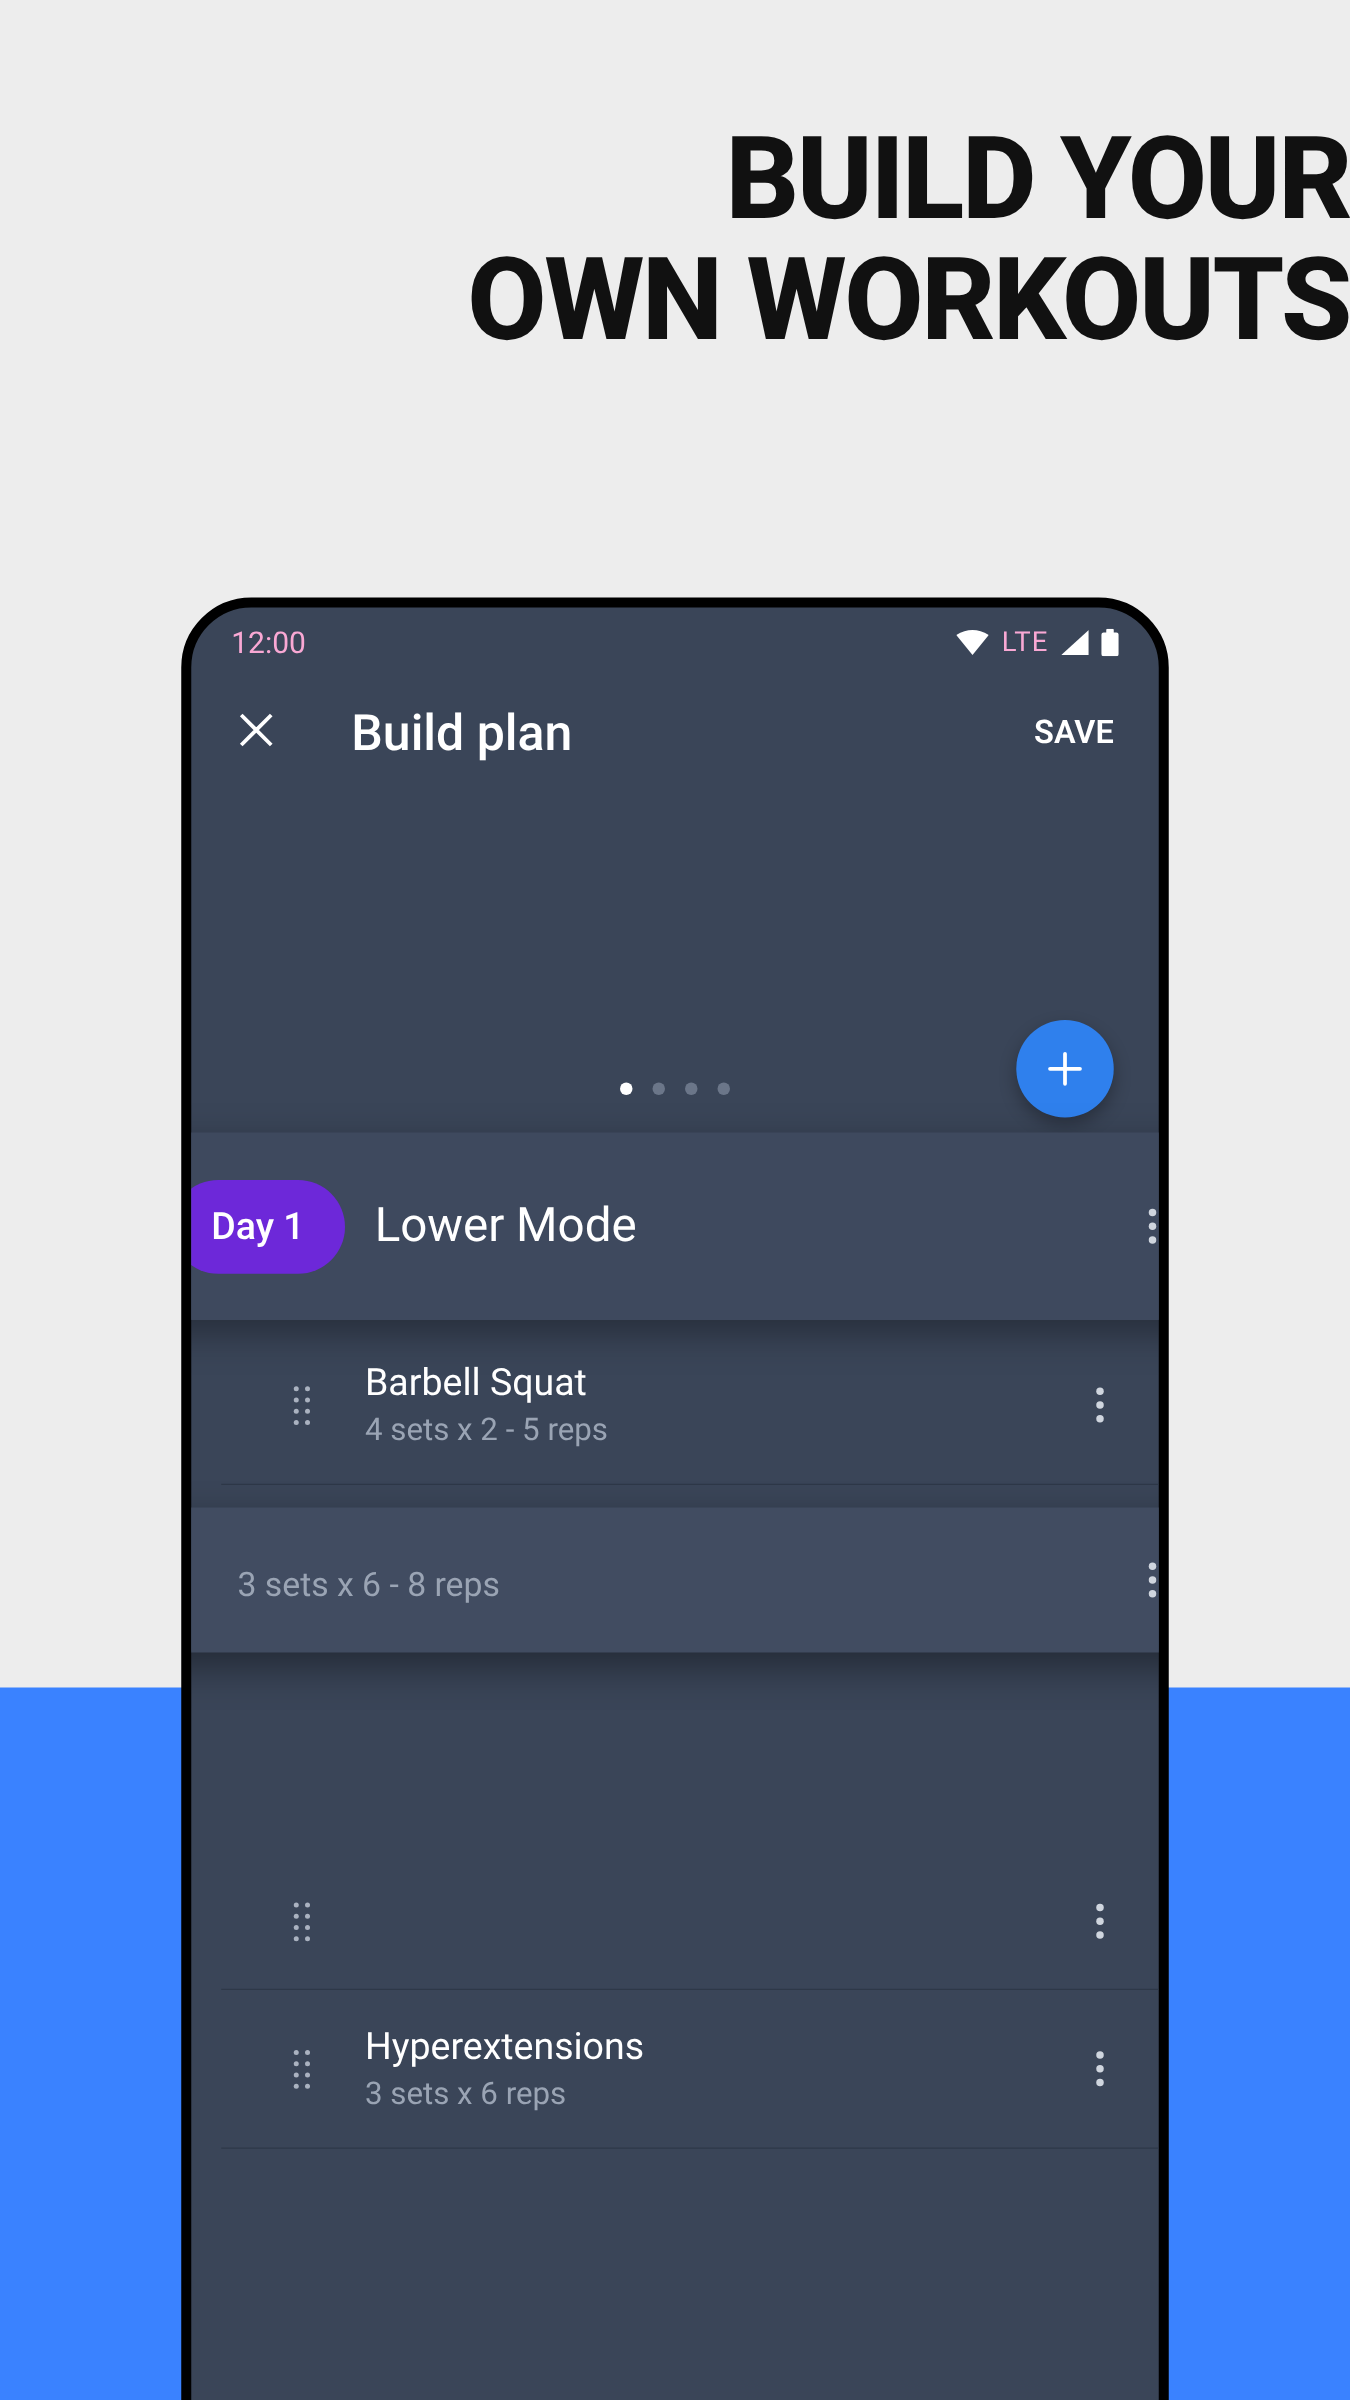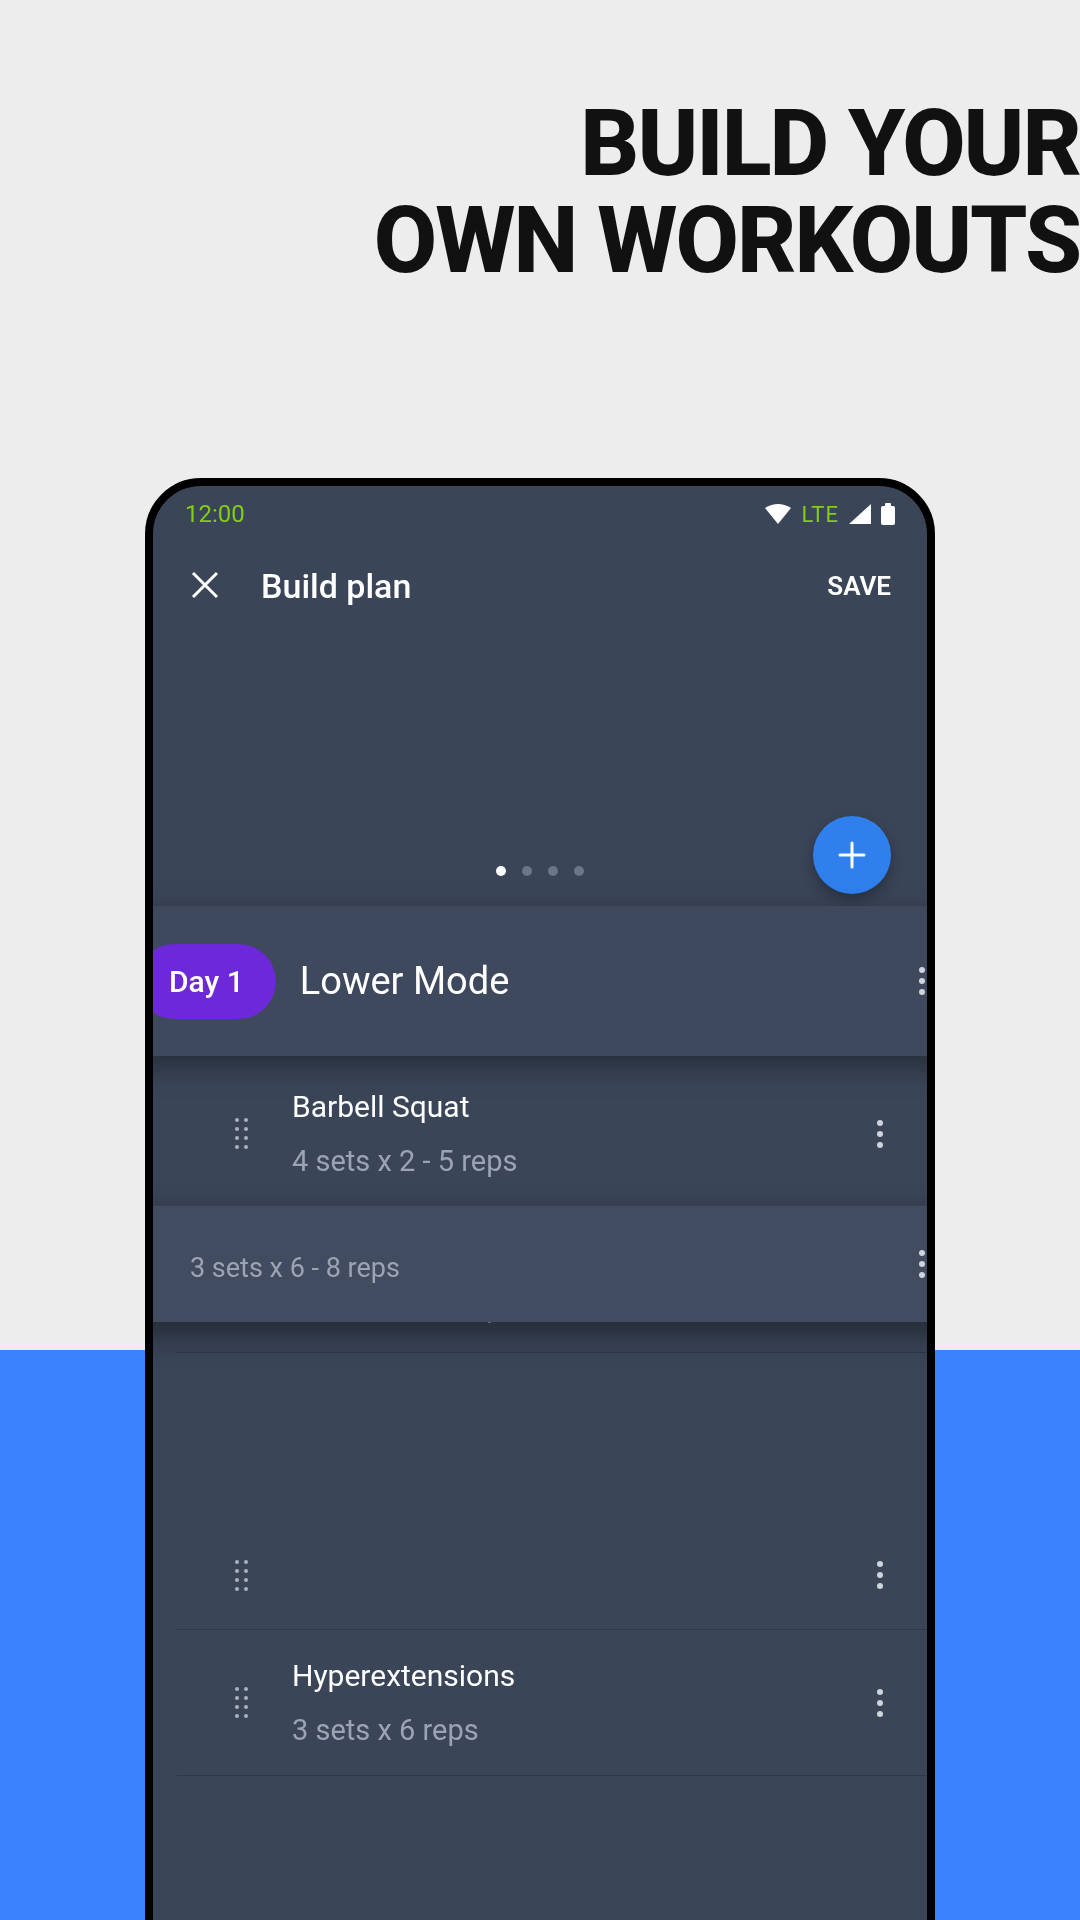--- a/index.html
+++ b/index.html
@@ -41,33 +41,33 @@
   background: #3a4558;
   border: 8px solid #000;
   border-radius: 56px;
   overflow: hidden;
 }
 .statusbar {
   display: flex;
   justify-content: space-between;
   align-items: center;
   padding: 14px 32px;
-  color: #84cc16;
+  color: #f9a8d4;
   font-size: 24px;
 }
 .status-right { display: flex; align-items: center; gap: 10px; }
 .lte { font-size: 22px; letter-spacing: 1px; }
 .titlebar {
   display: flex;
   align-items: center;
   padding: 18px 28px 12px;
   color: #fff;
 }
 .close { font-size: 38px; font-weight: 300; cursor: pointer; padding: 4px 10px; }
-.title { font-size: 34px; font-weight: 500; margin-left: 32px; }
+.title { font-size: 40px; font-weight: 500; margin-left: 52px; }
 .save { margin-left: auto; font-size: 26px; font-weight: 600; cursor: pointer; padding: 8px; }
 .form-row {
   display: flex;
   align-items: flex-end;
   padding: 10px 30px 0;
   gap: 24px;
 }
 .thumb {
   width: 94px;
   height: 94px;
@@ -163,21 +163,21 @@
   display: grid;
   grid-template-columns: repeat(2, 4px);
   grid-template-rows: repeat(4, 4px);
   gap: 5px;
   cursor: grab;
   padding: 10px;
 }
 .drag span { width: 4px; height: 4px; border-radius: 50%; background: #aab2c0; }
 .ex-body { margin-left: 34px; }
 .ex-name { color: #fff; font-size: 30px; font-weight: 400; }
-.ex-meta { color: #9aa4b4; font-size: 29px; margin-top: 20px; }
+.ex-meta { color: #9aa4b4; font-size: 25px; margin-top: 6px; }
 .exercise.floating {
   position: absolute;
   top: 720px;
   left: -56px;
   width: 880px;
   background: #414c61;
   box-shadow: 0 12px 30px rgba(0,0,0,0.4);
   border-bottom: none;
   padding: 32px 40px 32px 26px;
 }

